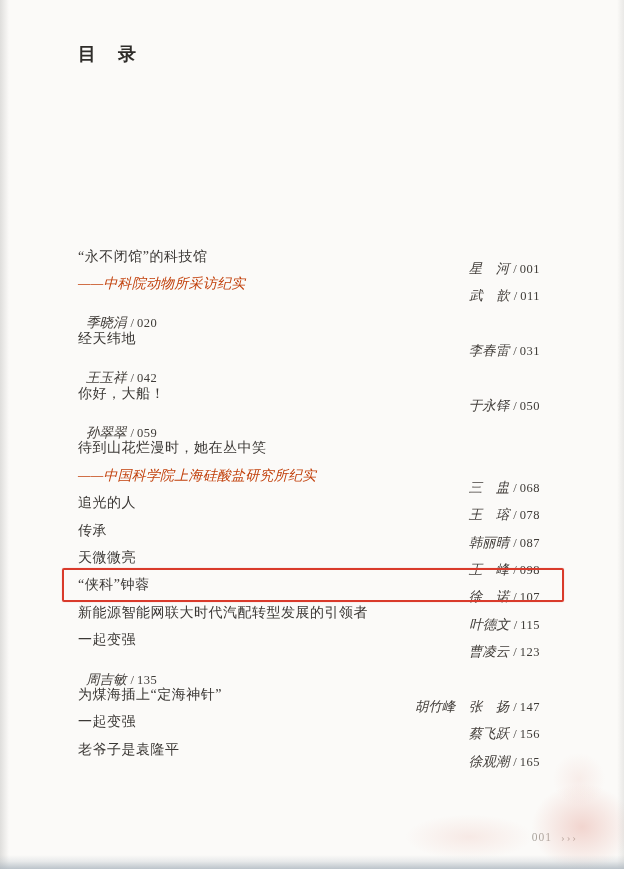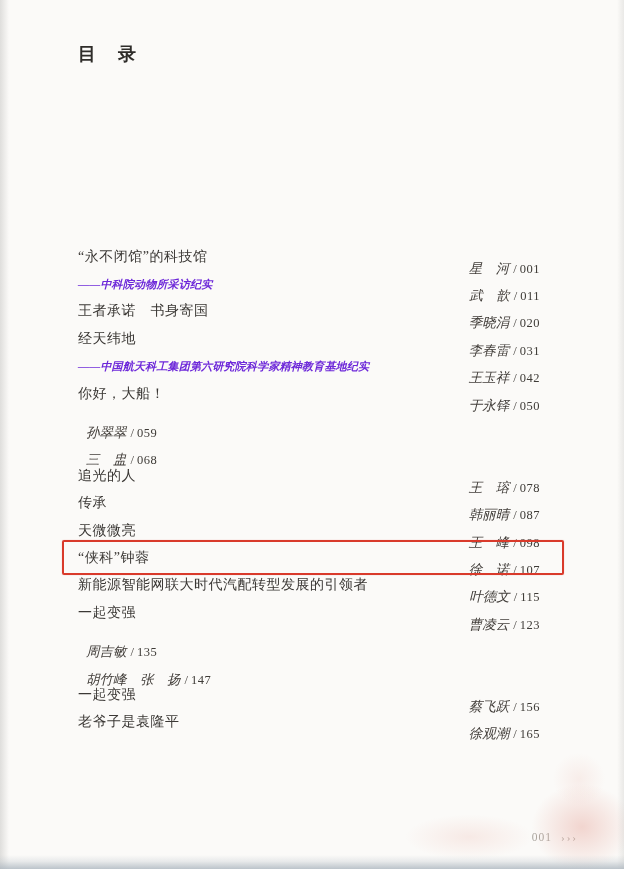--- a/index.html
+++ b/index.html
@@ -27,21 +27,21 @@
     background:radial-gradient(closest-side, rgba(236,190,180,.22), rgba(236,190,180,0) 75%); }
 
   .doc-title {
     position:absolute; left:78px; top:42px; margin:0;
     font-size:18px; font-weight:bold; letter-spacing:2px; color:#2f2d2a;
   }
 
   .toc { position:absolute; left:78px; top:243px; width:462px; }
   .row { position:relative; height:27.4px; display:flex; justify-content:space-between; align-items:center; }
   .row .t { font-size:14px; color:#3b3835; letter-spacing:0.5px; white-space:nowrap; }
-  .row.sub .t { font-style:italic; font-size:11px; color:#6d28d9; letter-spacing:0.2px;font-weight:bold; }
+  .row.sub .t { font-style:italic; font-size:14px; color:#c2410c; letter-spacing:0.2px; }
   .row .a { font-size:13.5px; color:#413d39; white-space:nowrap; display:flex; align-items:baseline; margin-left:8px; }
   .row .a .nm { font-style:italic;margin-top:24px; }
   .row .a .sep { margin:0 3px 0 4px; font-size:12.5px; color:#45413d; }
   .row .a .num { font-size:12.5px; letter-spacing:0.5px; color:#3e3b37; }
 
   .hlbox { position:absolute; left:-16px; right:-24px; top:-4px; bottom:-3px;
     border:2px solid #d93a2b; border-radius:2px; pointer-events:none;
     box-shadow:0 0 1px rgba(217,58,43,.5); }
 
   .folio { position:absolute; right:46px; top:831px; display:flex; align-items:baseline; gap:9px;
@@ -66,37 +66,35 @@
       </div>
       <div class="row sub">
         <span class="t">——中科院动物所采访纪实</span>
         <span class="a">
           <span class="nm">武　歆</span>
           <span class="sep">/</span>
           <span class="num">011</span>
         </span>
       </div>
       <div class="row">
-        <span class="t">王者承诺　书身寄国</span>
         <span class="a">
           <span class="nm">季晓涓</span>
           <span class="sep">/</span>
           <span class="num">020</span>
         </span>
       </div>
       <div class="row">
         <span class="t">经天纬地</span>
         <span class="a">
           <span class="nm">李春雷</span>
           <span class="sep">/</span>
           <span class="num">031</span>
         </span>
       </div>
       <div class="row sub">
-        <span class="t">——中国航天科工集团第六研究院科学家精神教育基地纪实</span>
         <span class="a">
           <span class="nm">王玉祥</span>
           <span class="sep">/</span>
           <span class="num">042</span>
         </span>
       </div>
       <div class="row">
         <span class="t">你好，大船！</span>
         <span class="a">
           <span class="nm">于永铎</span>
@@ -104,21 +102,25 @@
           <span class="num">050</span>
         </span>
       </div>
       <div class="row">
         <span class="a">
           <span class="nm">孙翠翠</span>
           <span class="sep">/</span>
           <span class="num">059</span>
         </span>
       </div>
+      <div class="row">
+        <span class="t">待到山花烂漫时，她在丛中笑</span>
+      </div>
       <div class="row sub">
+        <span class="t">——中国科学院上海硅酸盐研究所纪实</span>
         <span class="a">
           <span class="nm">三　盅</span>
           <span class="sep">/</span>
           <span class="num">068</span>
         </span>
       </div>
       <div class="row">
         <span class="t">追光的人</span>
         <span class="a">
           <span class="nm">王　瑢</span>
@@ -168,20 +170,21 @@
         </span>
       </div>
       <div class="row">
         <span class="a">
           <span class="nm">周吉敏</span>
           <span class="sep">/</span>
           <span class="num">135</span>
         </span>
       </div>
       <div class="row">
+        <span class="t">为煤海插上“定海神针”</span>
         <span class="a">
           <span class="nm">胡竹峰　张　扬</span>
           <span class="sep">/</span>
           <span class="num">147</span>
         </span>
       </div>
       <div class="row">
         <span class="t">一起变强</span>
         <span class="a">
           <span class="nm">蔡飞跃</span>

